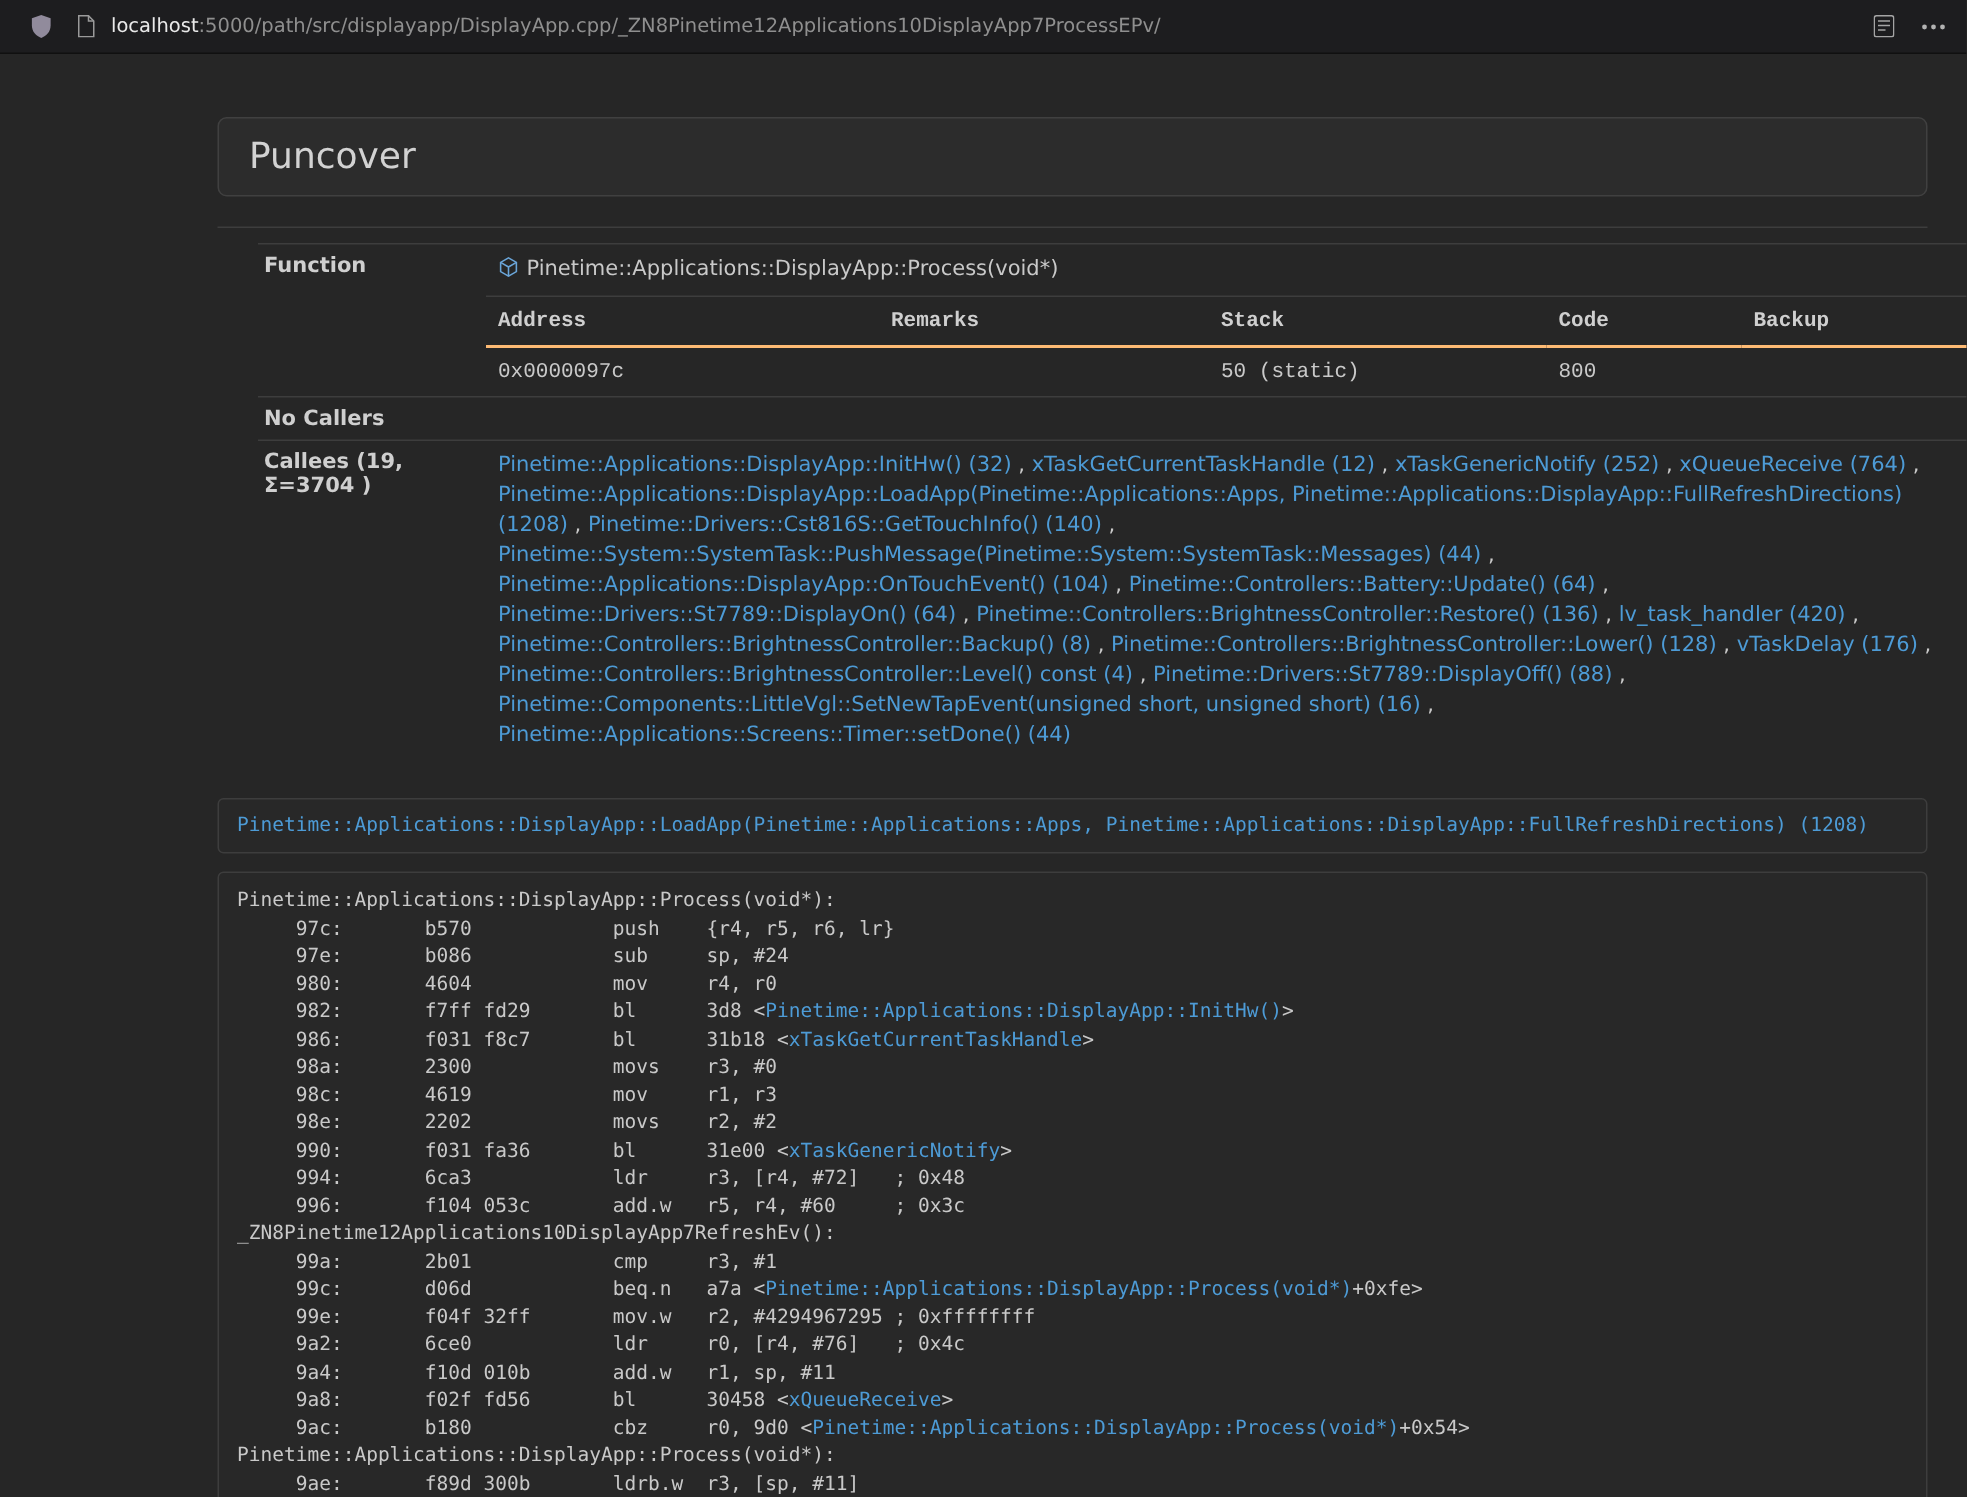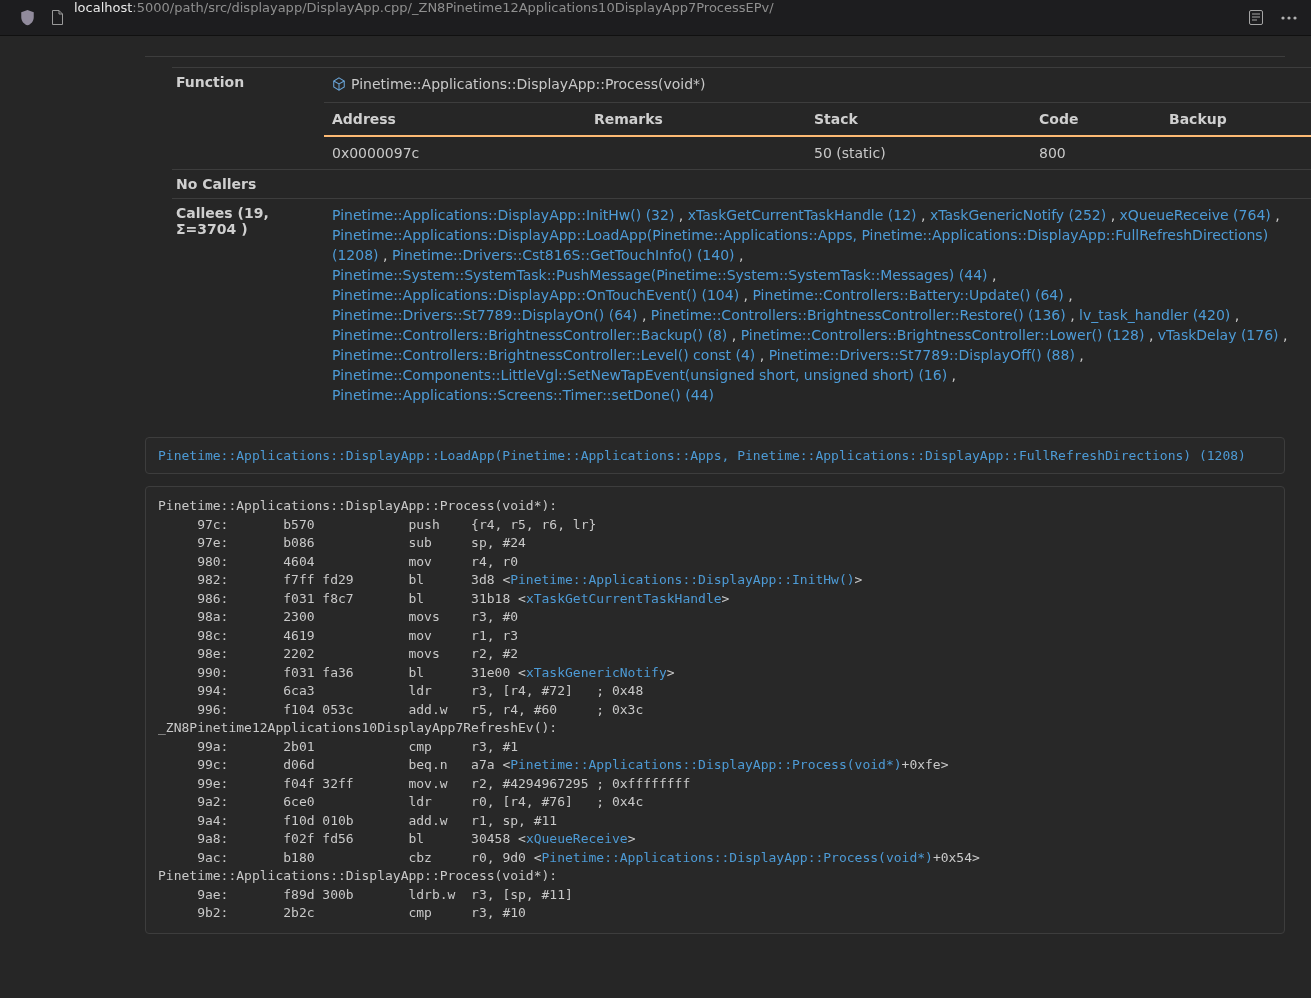--- a/index.html
+++ b/index.html
@@ -8,21 +8,21 @@
     width: 1311px; height: 998px; overflow: hidden;
     background: var(--page-bg, #262626);
     font-family: "DejaVu Sans", "Liberation Sans", sans-serif;
     font-size: 14px; color: #c9c9c9;
   }
   a { color: var(--link, #4d9bd6); text-decoration: none; }
 
   
   .chrome {
     height: 36px; background: #1d1d1f; border-bottom: 1px solid #101010;
-    display: flex; padding: 0 14px 0 20px;
+    display: flex; align-items: center; padding: 0 14px 0 20px;
   }
   .chrome-icon { display: inline-flex; align-items: center; justify-content: center; }
   .chrome-icon svg { display: block; }
   .page-icon-wrap { margin-left: 16px; }
   .url { flex: 1; margin-left: 10px; font-size: 13px; color: #8f8f8f;
          white-space: nowrap; overflow: hidden; }
   .url .host { color: #e9e9e9; }
   .reader-wrap { margin-right: 18px; }
 
   
@@ -40,21 +40,21 @@
   table.symbol-table { width: 100%; border-collapse: collapse; margin-left: 27px; }
   table.symbol-table th.label {
     width: 152px; text-align: left; vertical-align: top;
     font-weight: bold; color: #cfcfcf; padding: 6px 8px 6px 4px;
   }
   table.symbol-table td.content { padding: 6px 8px; vertical-align: top; line-height: 20px; }
   .bt { border-top: 1px solid #3d3d3d; }
   td.nested-wrap { padding: 0 !important; }
   table.stats-table { width: 100%; border-collapse: collapse; }
   table.stats-table th, table.stats-table td {
-    text-align: left; padding: 6px 8px; line-height: 20px;
+    text-align: left; padding: 6px 8px; line-height: 20px; font-family: Liberation Mono, monospace;
   }
   table.stats-table th { font-weight: bold; color: #cfcfcf; }
   table.stats-table td { border-top: 2px solid #fdba74; }
   table.stats-table th:nth-child(1), table.stats-table td:nth-child(1) { width: 262px; }
   table.stats-table th:nth-child(2), table.stats-table td:nth-child(2) { width: 220px; }
   table.stats-table th:nth-child(3), table.stats-table td:nth-child(3) { width: 225px; }
   table.stats-table th:nth-child(4), table.stats-table td:nth-child(4) { width: 130px; }
   .func-icon { display: inline-block; vertical-align: -2px; margin-right: 5px; }
 
   
@@ -103,20 +103,23 @@
     <svg width="16" height="4" viewBox="0 0 16 4">
       <circle cx="2" cy="2" r="1.6" fill="#b2b2b2"></circle>
       <circle cx="8" cy="2" r="1.6" fill="#b2b2b2"></circle>
       <circle cx="14" cy="2" r="1.6" fill="#b2b2b2"></circle>
     </svg>
   </span>
 </div>
 
 <div class="container">
 
+  <div class="header-panel">
+    <div class="page-title">Puncover</div>
+  </div>
 
   <hr class="divider">
 
 
   <table class="symbol-table">
     <tbody>
         <tr>
       <th class="label bt" rowspan="2">Function</th>
       <td class="content bt">
         <span class="func-icon">

